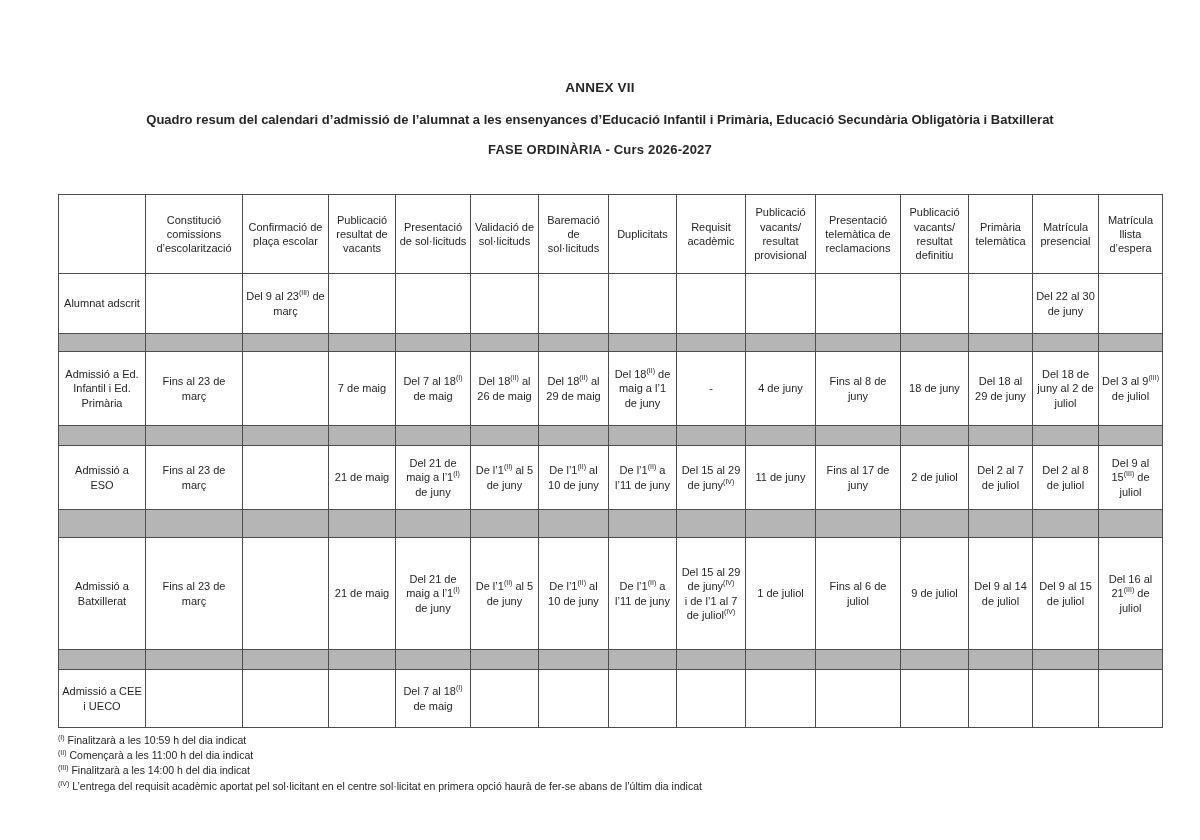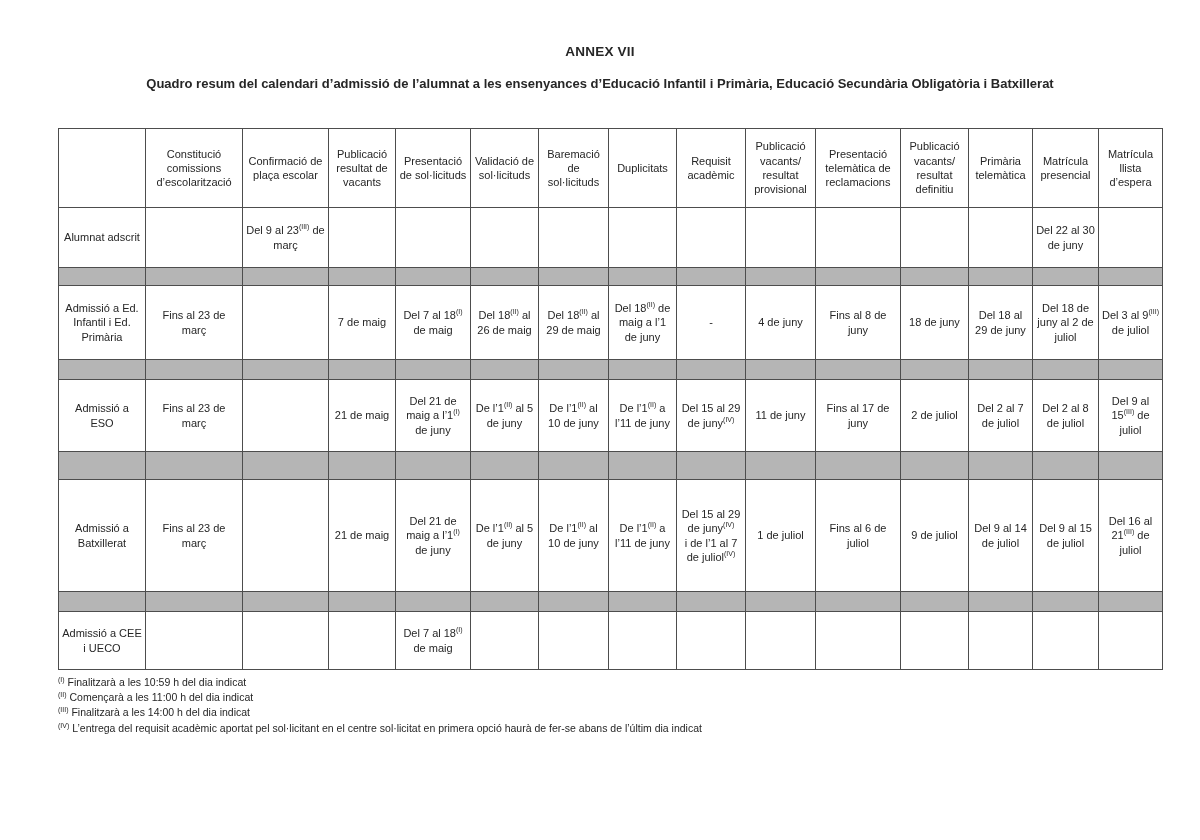--- a/index.html
+++ b/index.html
@@ -1,21 +1,21 @@
 <!DOCTYPE html>
 <html><head>
 <meta charset="utf-8">
 <style>
   html,body{margin:0;padding:0;background:#ffffff;}
   body{
     width:1200px;height:840px;overflow:hidden;
     font-family:"Liberation Sans",sans-serif;color:#262626;
     position:relative;
   }
-  .titles{padding-top:44px;text-align:center;}
+  .titles{padding-top:80px;text-align:center;}
   .titles .t1{font-size:13.5px;font-weight:bold;margin:0;letter-spacing:.2px;}
   .titles .t2{font-size:13px;font-weight:bold;margin:17px 0 0;}
   .titles .t3{font-size:13px;font-weight:bold;margin:15px 0 0;letter-spacing:.2px;}
 
   table.cal{
     margin:37px 0 0 58px;border-collapse:collapse;table-layout:fixed;
     width:1104px;
   }
   table.cal th, table.cal td{
     border:1px solid #4d4d4d;
@@ -31,20 +31,21 @@
 
   .footnotes{margin:5px 0 0 58px;font-size:10.5px;line-height:1.45;color:#262626;}
   .footnotes .fn{margin:0;}
 </style>
 </head>
 <body>
 
 <div class="titles">
   <h1 class="t1">ANNEX VII</h1>
   <div class="t2">Quadro resum del calendari d’admissió de l’alumnat a les ensenyances d’Educació Infantil i Primària, Educació Secundària Obligatòria i Batxillerat</div>
+  <div class="t3">FASE ORDINÀRIA - Curs 2026-2027</div>
 </div>
 
 <table class="cal">
   <colgroup id="colgroup">
       <col style="width: 87px;">
       <col style="width: 97px;">
       <col style="width: 86px;">
       <col style="width: 67px;">
       <col style="width: 75px;">
       <col style="width: 68px;">
@@ -139,21 +140,21 @@
         <td style="background: rgb(181, 181, 181);"></td>
         <td style="background: rgb(181, 181, 181);"></td>
         <td style="background: rgb(181, 181, 181);"></td>
         <td style="background: rgb(181, 181, 181);"></td>
         <td style="background: rgb(181, 181, 181);"></td>
         <td style="background: rgb(181, 181, 181);"></td>
         <td style="background: rgb(181, 181, 181);"></td>
         <td style="background: rgb(181, 181, 181);"></td>
         <td style="background: rgb(181, 181, 181);"></td>
       </tr>
-      <tr style="height: 72px; margin-top: 8px;">
+      <tr style="height: 64px; margin-top: 8px;">
         <td class="rowlabel">Admissió a ESO</td>
         <td>Fins al 23 de març</td>
         <td></td>
         <td>21 de maig</td>
         <td>Del 21 de maig a l’1<sup>(I)</sup> de juny</td>
         <td>De l’1<sup>(II)</sup> al 5 de juny</td>
         <td>De l’1<sup>(II)</sup> al 10 de juny</td>
         <td>De l’1<sup>(II)</sup> a l’11 de juny</td>
         <td>Del 15 al 29 de juny<sup>(IV)</sup></td>
         <td>11 de juny</td>

